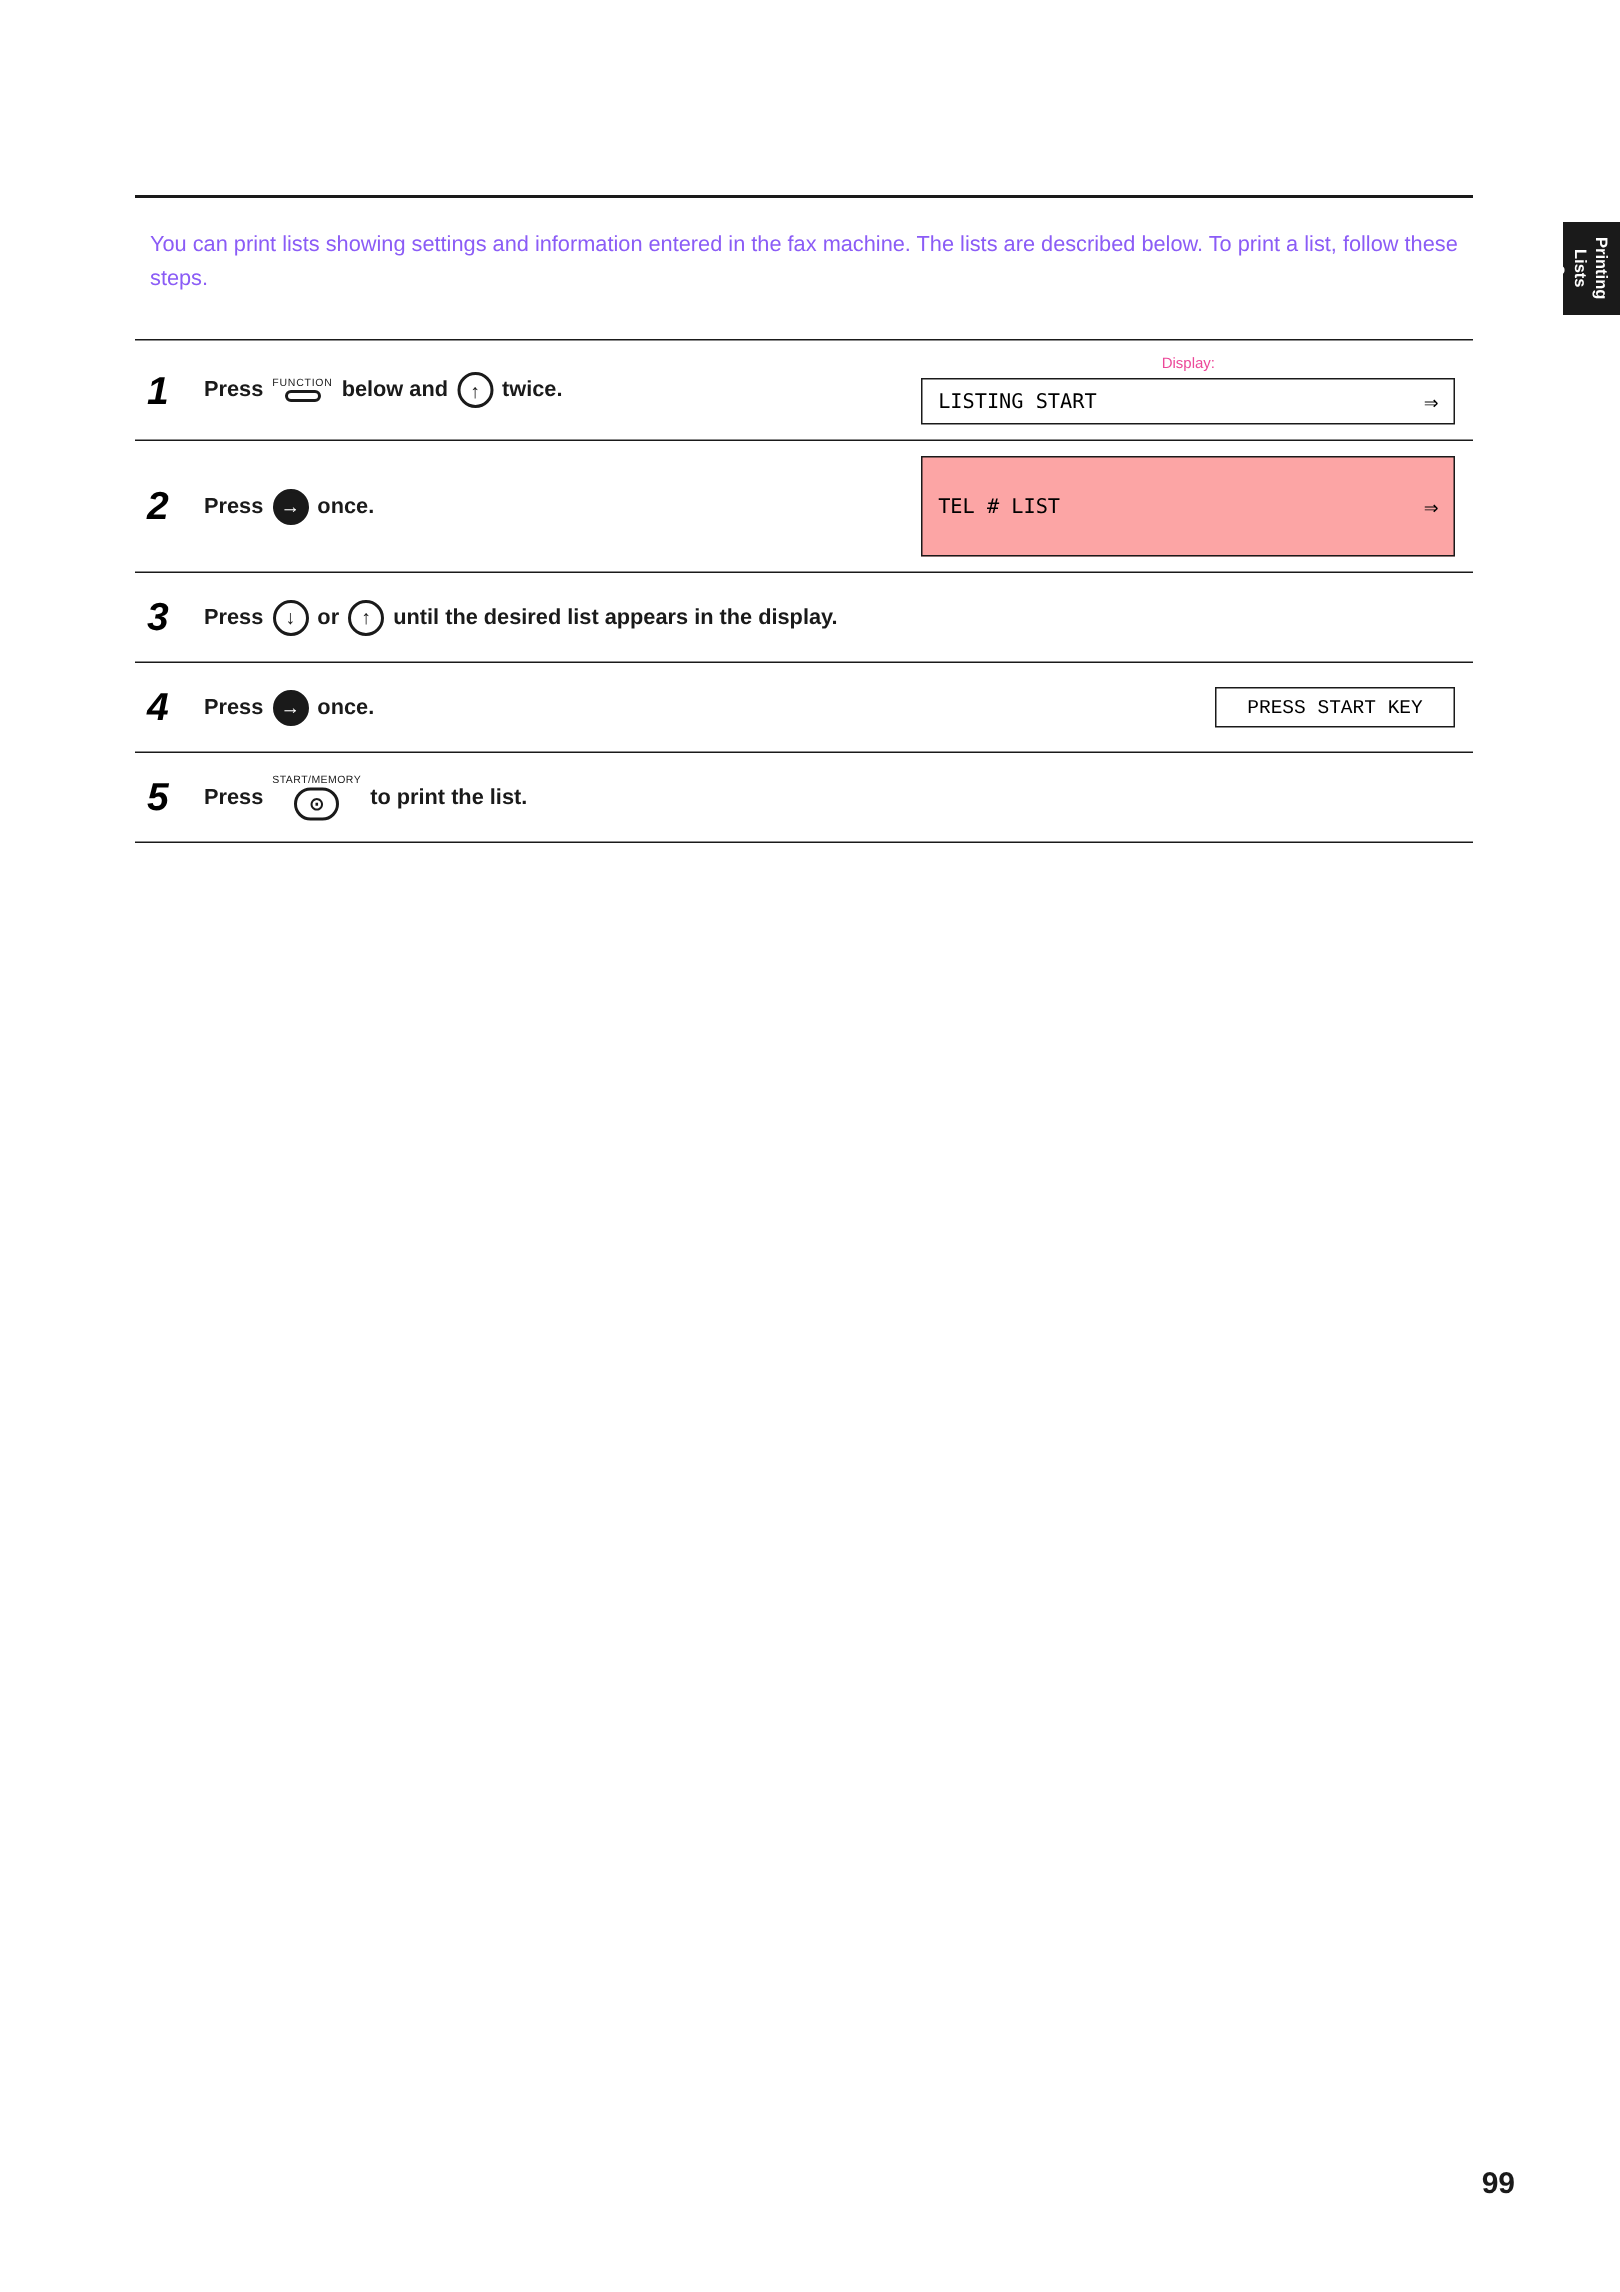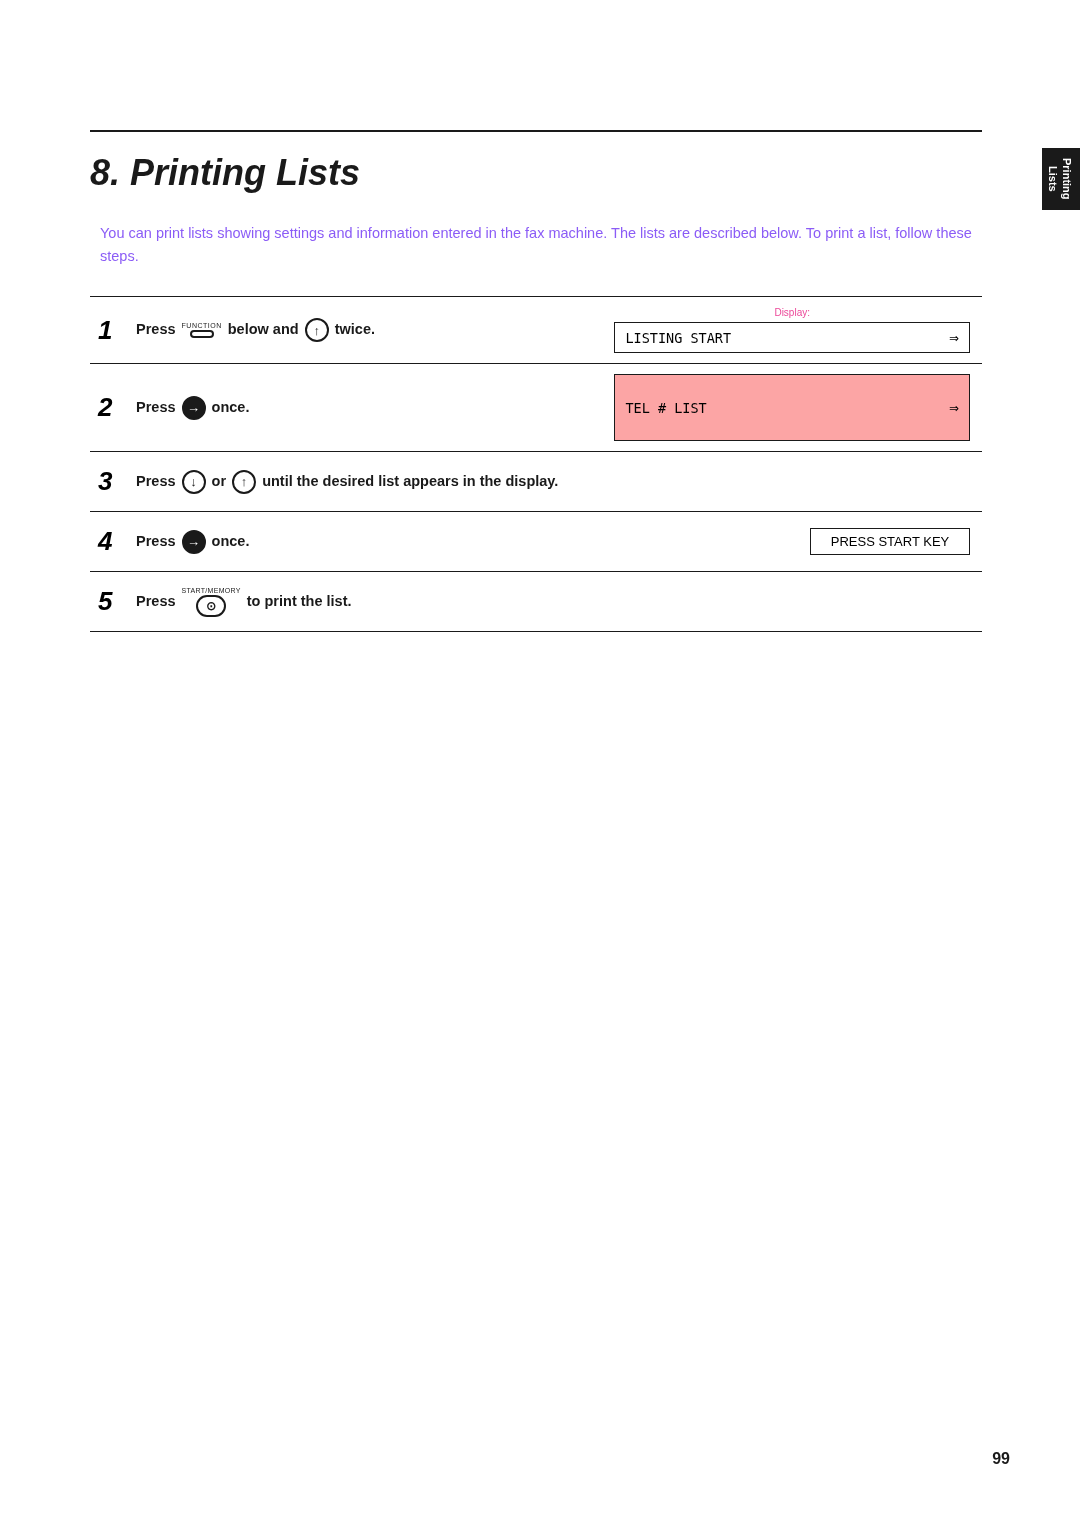--- a/index.html
+++ b/index.html
@@ -236,33 +236,33 @@
       border-radius: 14px;
       padding: 2px 8px;
       font-size: 12px;
       background: #ffffff;
     }
 
     .press-start-key-box {
       border: 1.5px solid #1a1a1a;
       padding: 5px 10px;
       font-size: 13px;
-      font-family: Liberation Sans, sans-serif;
+      font-family: Liberation Mono, monospace;
       display: inline-block;
       background: #ffffff;
       min-width: 160px;
       text-align: center;
     }
 
     
     .page-number {
       position: absolute;
       bottom: 60px;
       right: 70px;
-      font-size: 16px;
+      font-size: 20px;
       font-weight: bold;
       color: #1a1a1a;
     }
 
     .step-left {
       display: flex;
       align-items: center;
       gap: 6px;
     }
   </style>
@@ -270,21 +270,20 @@
 <body>
 
 <div class="side-tab">
   <span style="writing-mode:vertical-rl; text-align:center; font-size:11px; font-weight:bold; line-height:1.3;">Printing<br>Lists</span>
   <span style="margin-top:6px; font-size:11px; font-weight:bold;">8.</span>
 </div>
 
 <div class="content">
   <div class="top-border"></div>
 
-  <h1 class="chapter-title">8. Printing Lists</h1>
 
   <p class="intro-text">You can print lists showing settings and information entered in the fax machine. The lists are described below. To print a list, follow these steps.</p>
 
   <table class="steps-table">
 
     <tbody>
         <tr class="step-row">
       <td class="step-cell">
         <div class="step-left">
           <span class="step-number">1</span>

